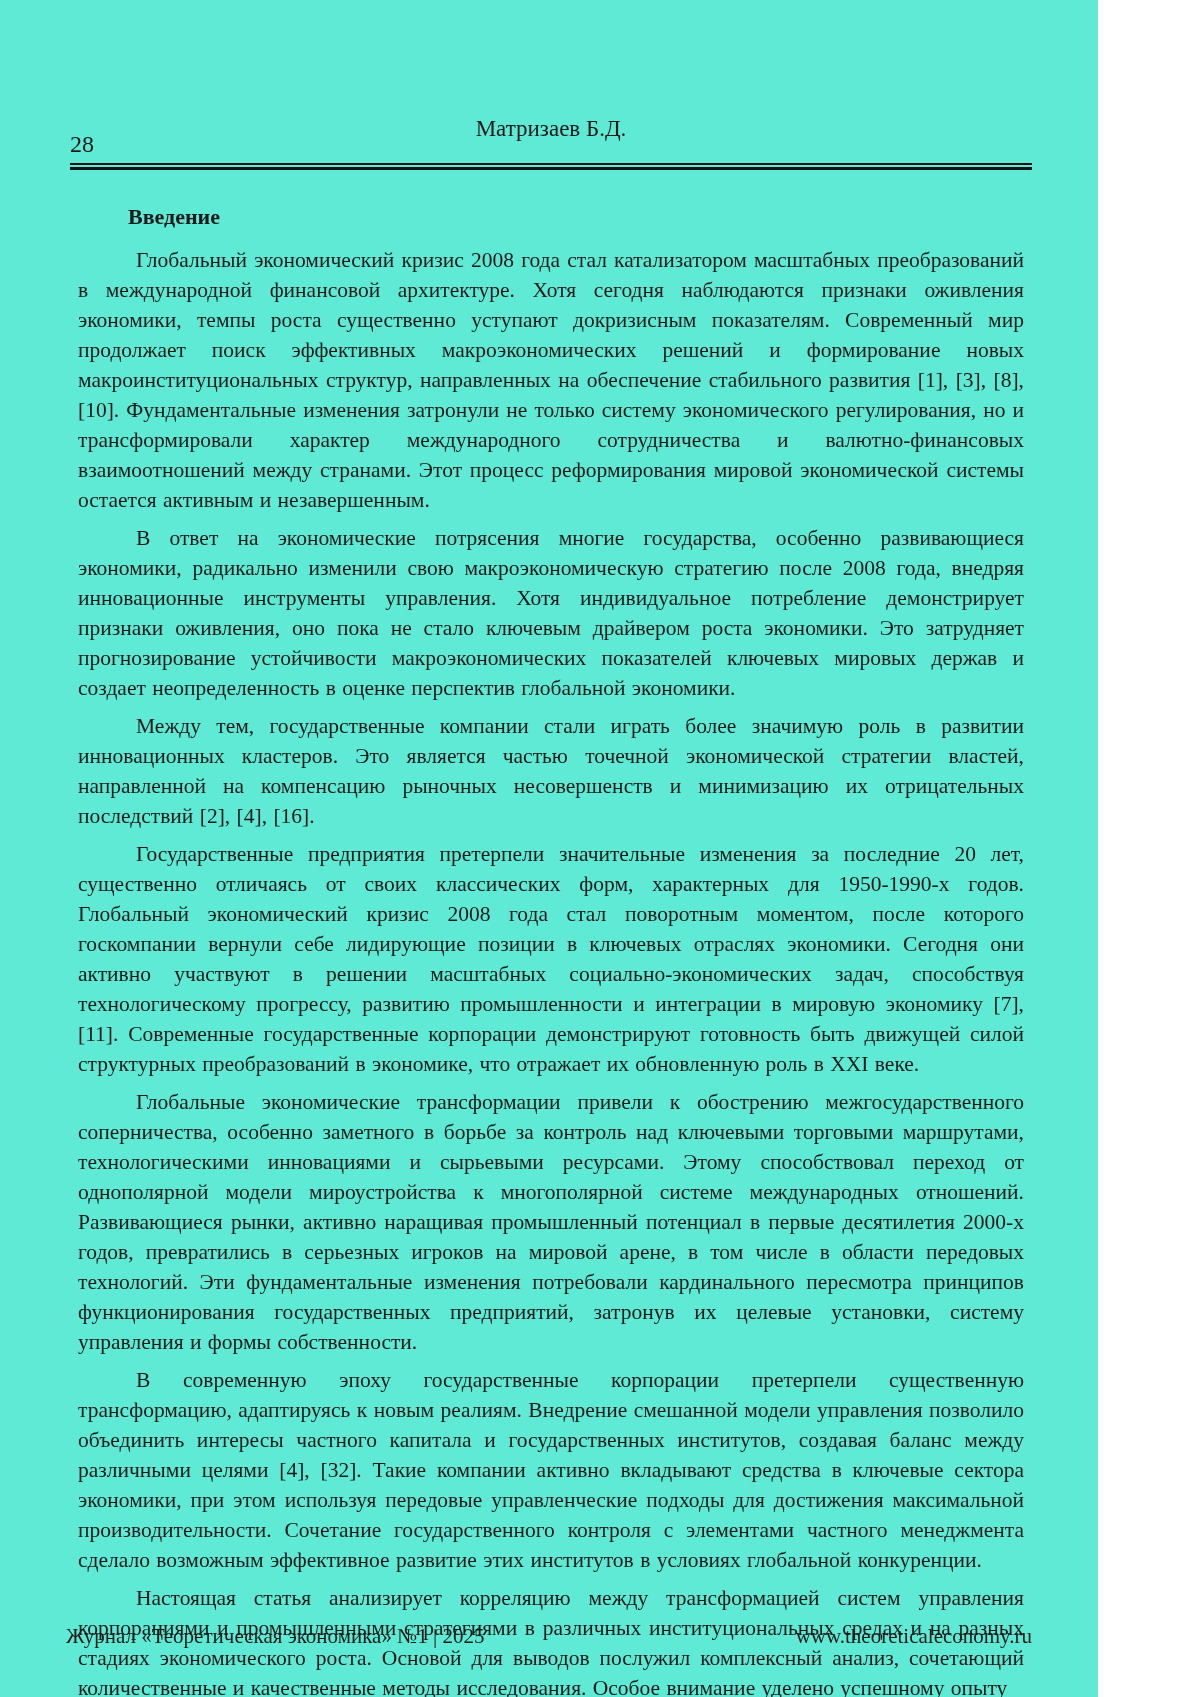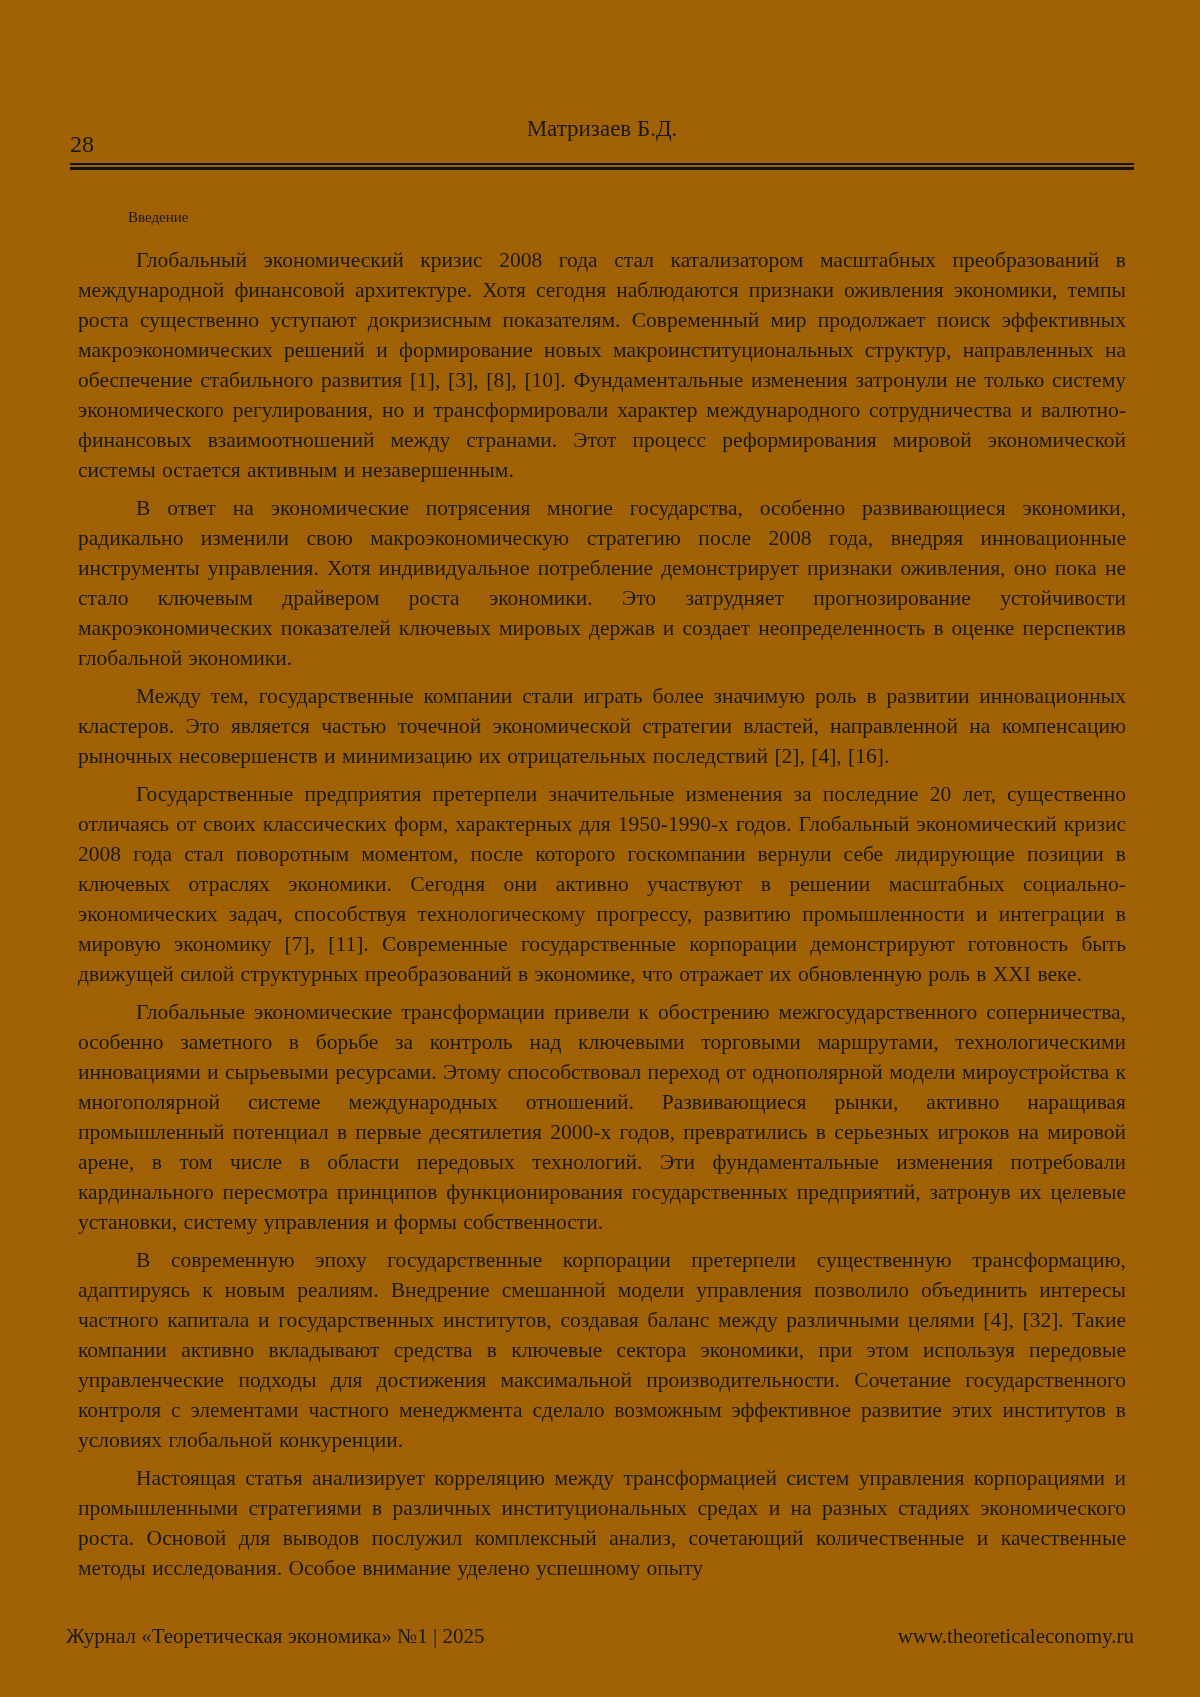--- a/index.html
+++ b/index.html
@@ -2,23 +2,23 @@
 <html lang="ru"><head>
 <meta charset="utf-8">
 <style>
   html, body {
     margin: 0;
     padding: 0;
     background: #ffffff;
   }
   .page {
     position: relative;
-    width: 1200px;
+    width: 1098px;
     height: 1697px;
-    background: #a16207;
+    background: #5eead4;
     color: #1a1a1a;
     font-family: "Liberation Serif", "DejaVu Serif", serif;
     overflow: hidden;
   }
   .content {
     position: absolute;
     left: 70px;
     right: 66px;
     top: 0;
   }
@@ -47,22 +47,22 @@
   .header-rule {
     margin-top: 7px;
     height: 2px;                      
     border-top: 2px solid #141414;
     border-bottom: 3px solid #141414;
   }
   
   .section-heading {
     margin: 32px 0 13px 0;
     text-indent: 58px;
-    font-weight: normal;
-    font-size: 15px;
+    font-weight: bold;
+    font-size: 22px;
     line-height: 30px;
   }
   .body-text p {
     margin: 8px;
     text-indent: 58px;
     text-align: justify;
     font-size: 21.5px;
     line-height: 30px;
     word-spacing: 1px;
   }

